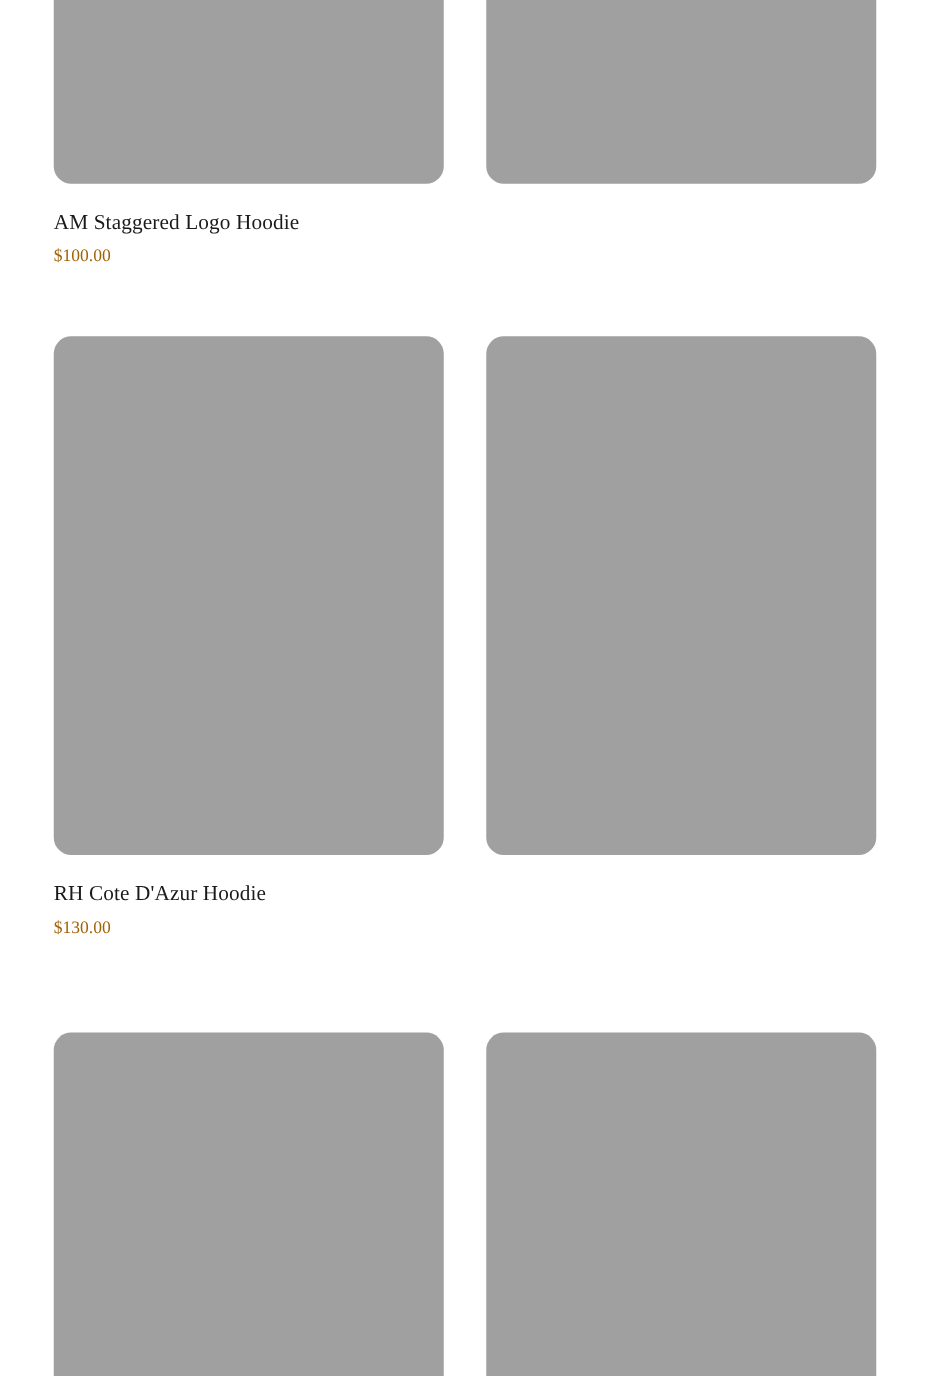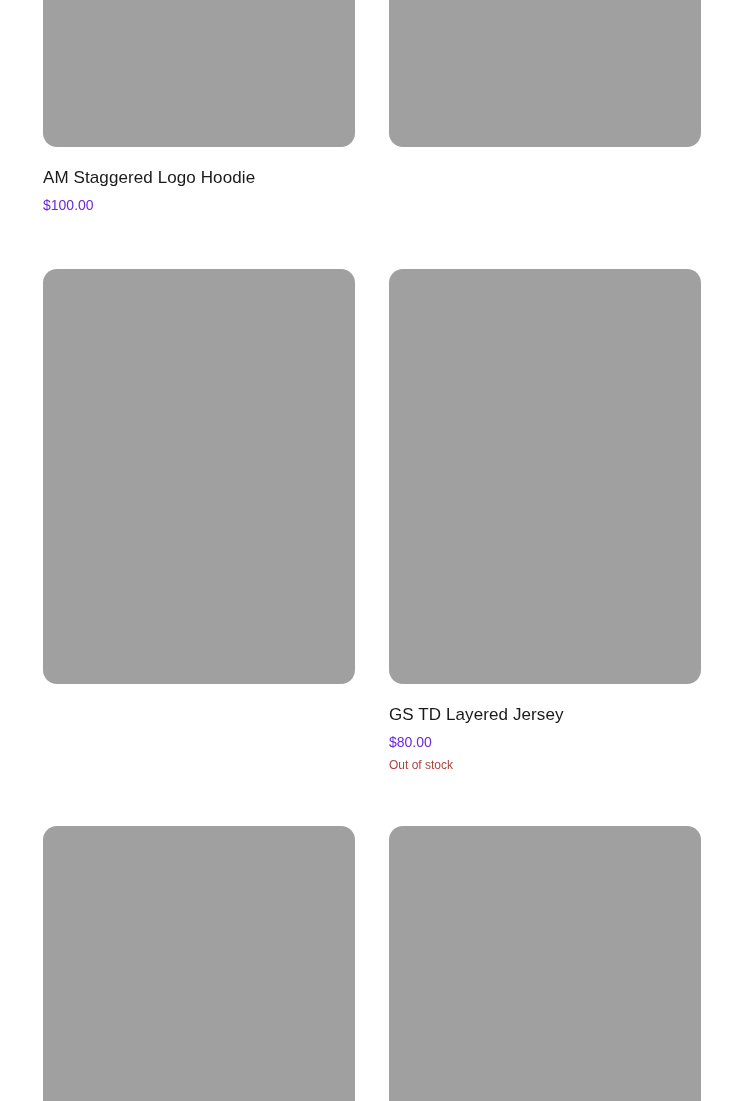--- a/index.html
+++ b/index.html
@@ -13,20 +13,21 @@
     overflow: hidden;
     font-family: "Liberation Sans", "DejaVu Sans", sans-serif;
     -webkit-font-smoothing: antialiased;
   }
 
   .product-grid {
     position: relative;
     width: 745px;
     height: 1101px;
     box-sizing: border-box;
+    font-family: Liberation Serif, serif;
   }
 
   
   .product-card {
     position: absolute;
     width: 312px;
   }
   .col-left  { left: 43px; }
   .col-right { left: 389px; }
 
@@ -53,21 +54,21 @@
     color: #1a1a1a;
     font-weight: 400;
     letter-spacing: 0.1px;
     margin: 0;
     white-space: nowrap;
   }
 
   .product-price {
     font-size: 14px;
     line-height: 17px;
-    color: #6d28d9;
+    color: #a16207;
     margin: 0;
     padding-top: 9px;
     white-space: nowrap;
   }
 
   .product-stock {
     font-size: 12px;
     line-height: 15px;
     color: #a94442;
     margin: 0;
@@ -91,29 +92,29 @@
 
   <div class="product-card col-right row-1">
     <div class="product-thumb"></div>
     <div class="product-info">
 
     </div>
   </div>
 
   <div class="product-card col-left row-2">
     <div class="product-thumb"></div>
+    <div class="product-info">
+      <p class="product-title">RH Cote D'Azur Hoodie</p>
+      <p class="product-price">$130.00</p>
+
+    </div>
   </div>
 
   <div class="product-card col-right row-2">
     <div class="product-thumb"></div>
-    <div class="product-info">
-      <p class="product-title">GS TD Layered Jersey</p>
-      <p class="product-price">$80.00</p>
-      <p class="product-stock">Out of stock</p>
-    </div>
   </div>
 
   <div class="product-card col-left row-3">
     <div class="product-thumb"></div>
 
   </div>
 
   <div class="product-card col-right row-3">
     <div class="product-thumb"></div>
 

